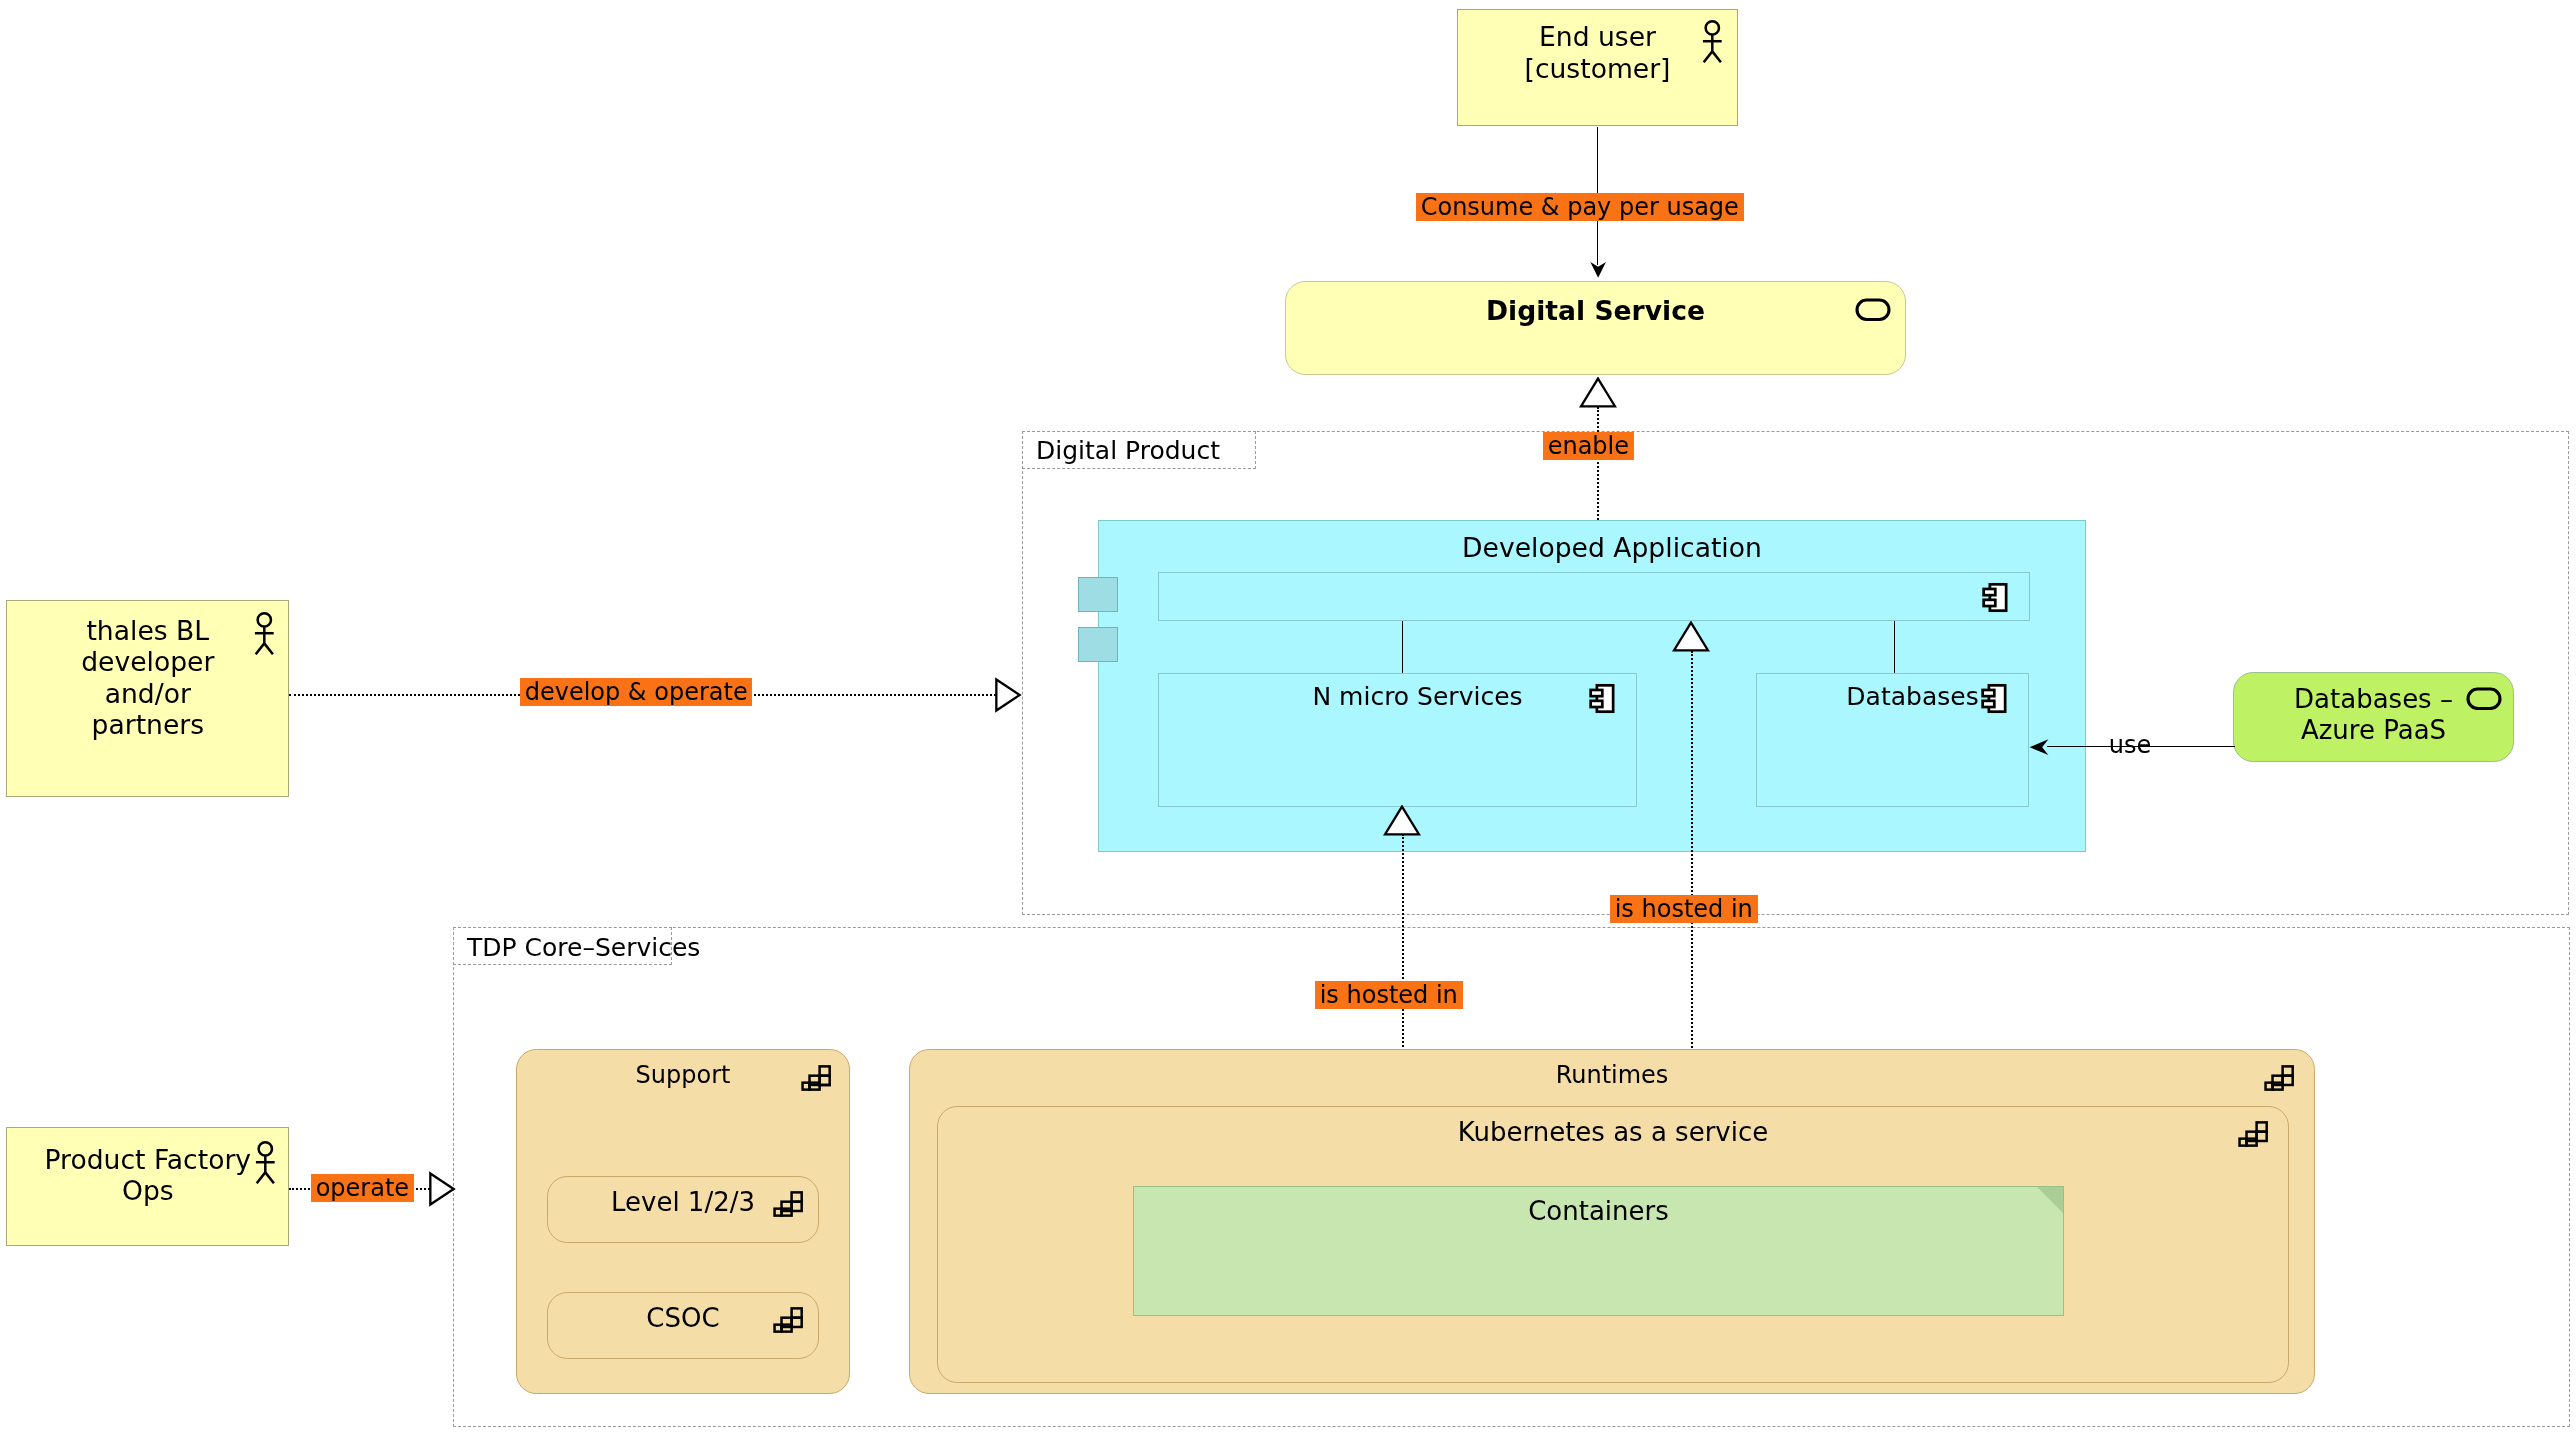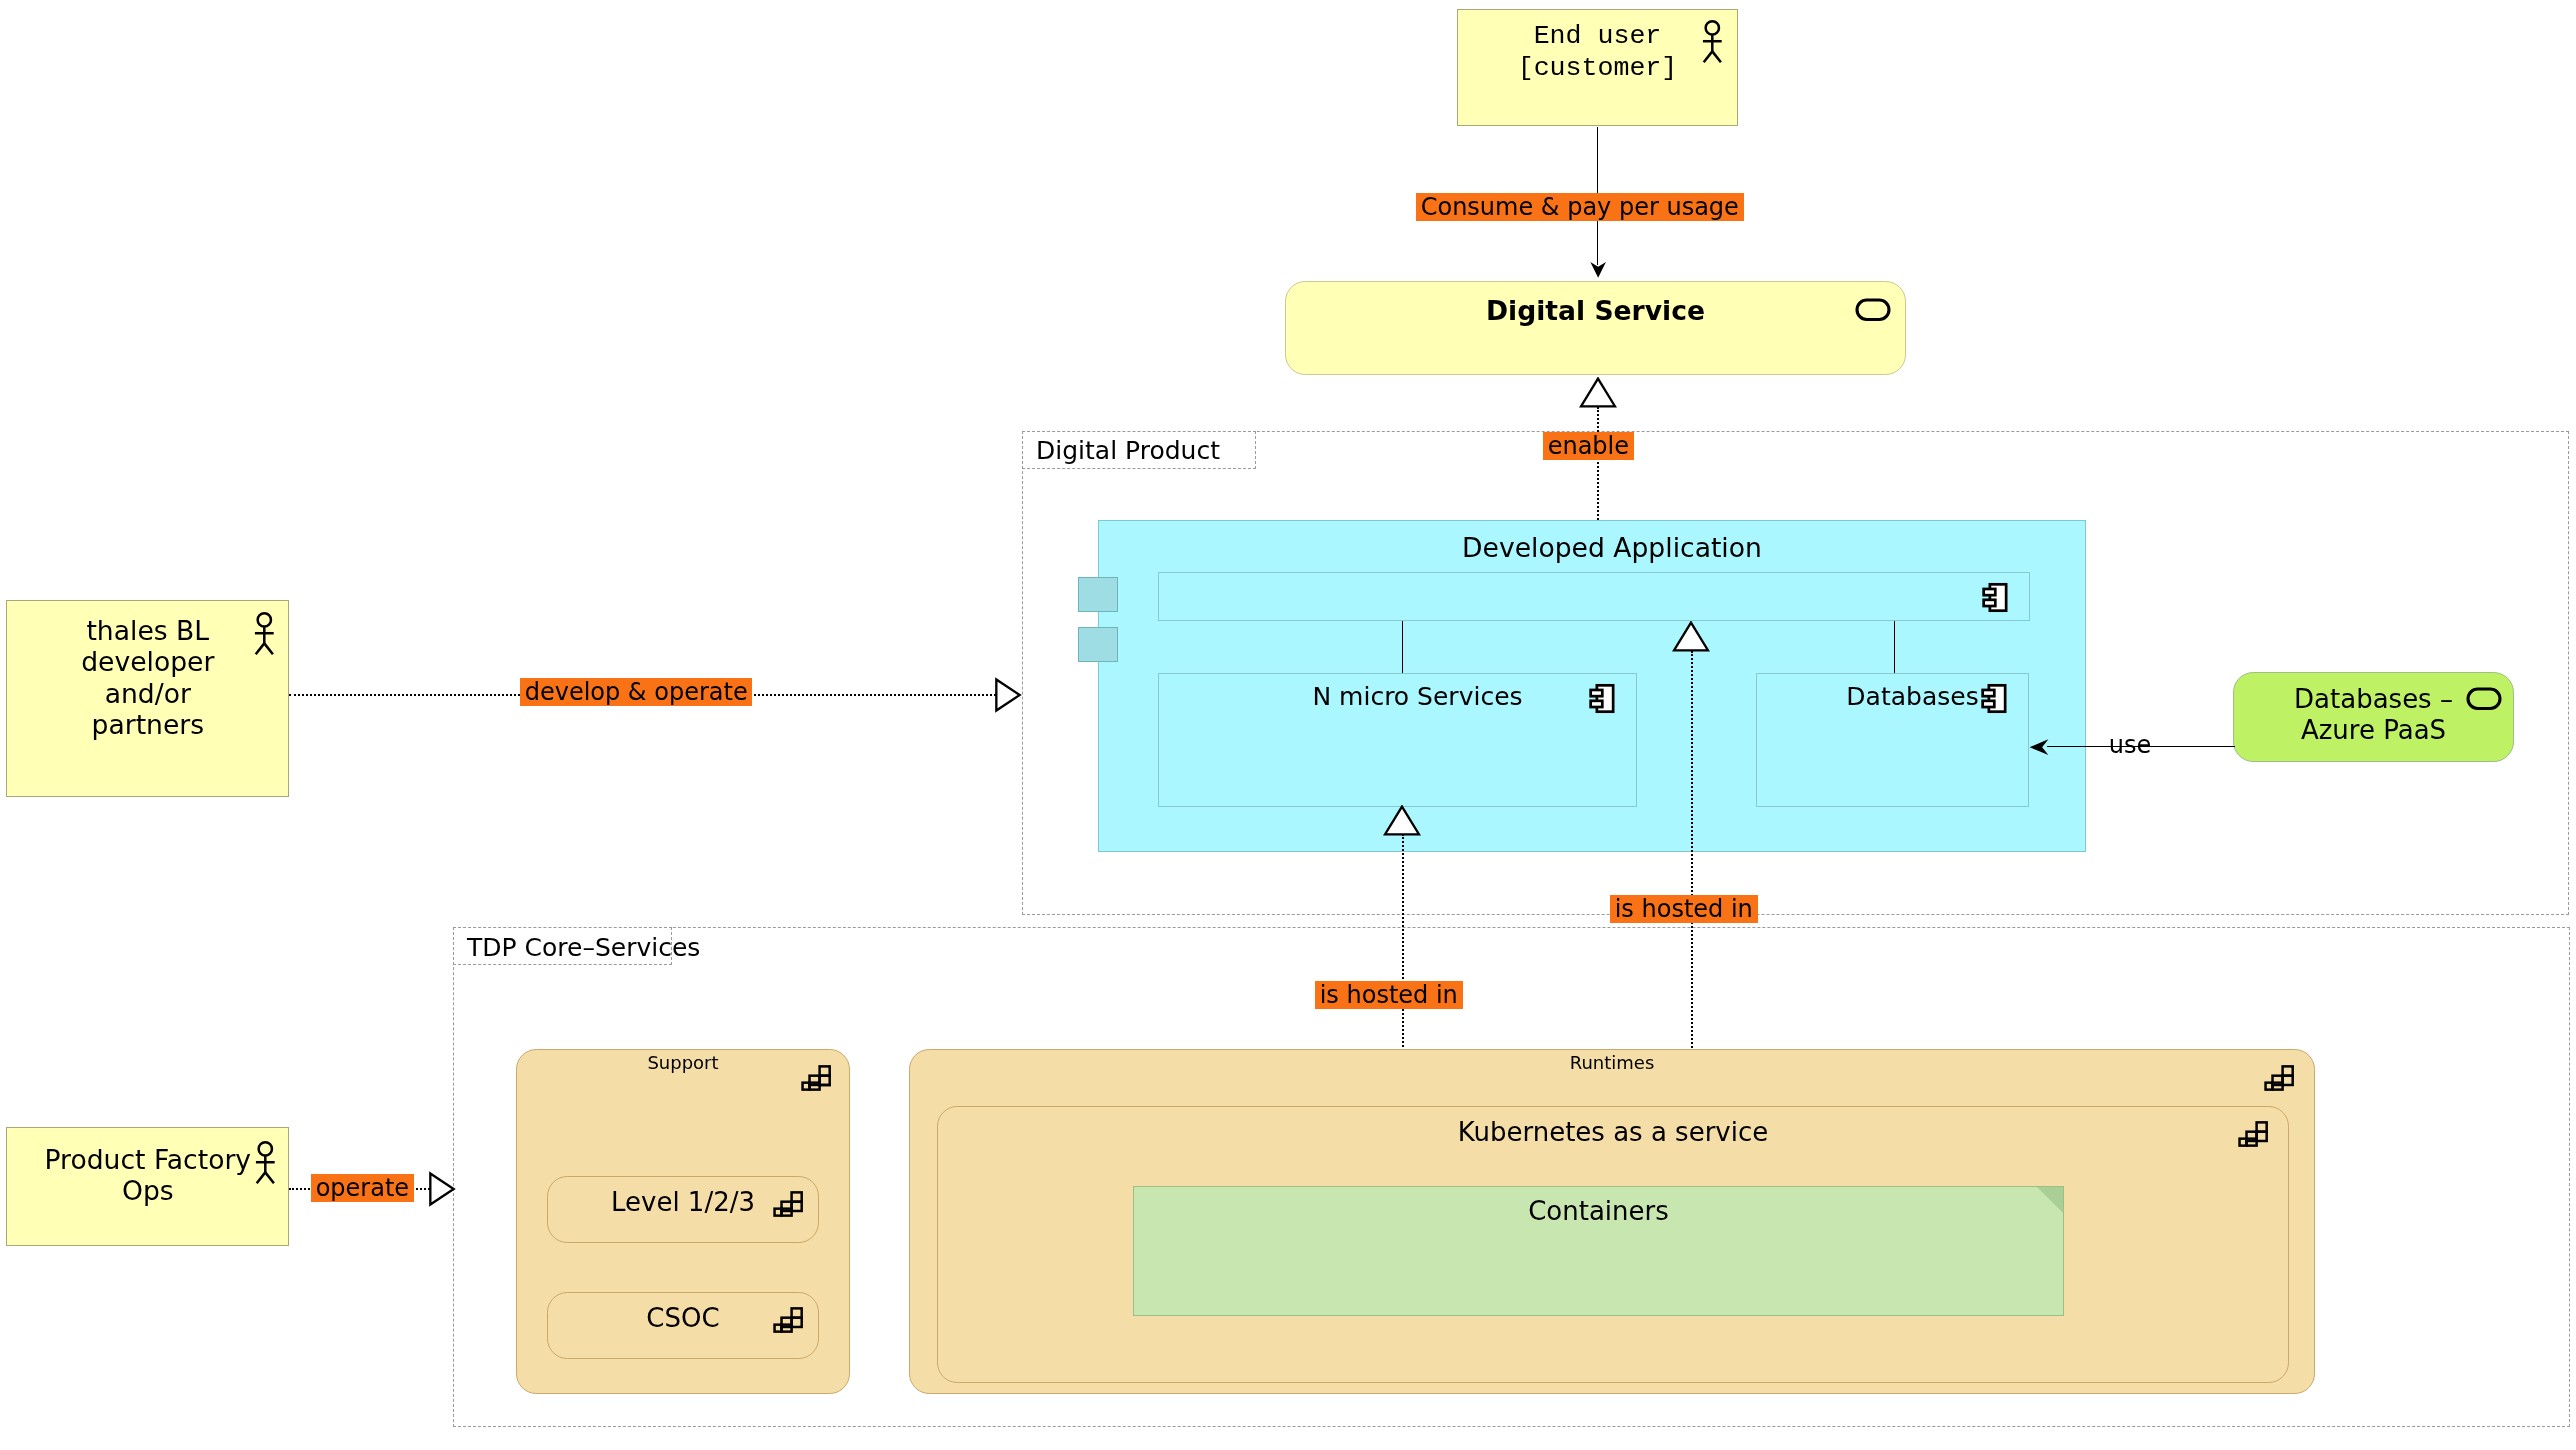--- a/index.html
+++ b/index.html
@@ -65,21 +65,21 @@
     background: #9ddde3;
     border: 0.8px solid #6fb4bb;
   }
 
   
   .node-box {
     background: #f5dda8;
     border: 0.8px solid #c9a86a;
     border-radius: 20.3px;
   }
-  .node-box .title { top: 2px; font-size: 18px; }
+  .node-box .title { top: 11px; font-size: 24px; }
 
   
   .artifact {
     background: #c8e6b0;
     border: 0.8px solid #9cbe88;
   }
   .artifact .title { top: 11px; font-size: 26.6px; }
   .fold {
     position: absolute;
     top: 0; right: 0;
@@ -131,21 +131,21 @@
 <div id="canvas">
 
   <div class="abs group" style="left:1022px; top:431px; width:1547px; height:484px;"></div>
   <div class="abs group-tab" style="left:1022px; top:431px; width:234px; height:38px; border-right:1.2px dashed #9a9a9a; background:#fff;"></div>
   <span class="group-label" style="left:1036px; top:436px;">Digital Product</span>
 
   <div class="abs group" style="left:453px; top:927px; width:2117px; height:500px;"></div>
   <div class="abs group-tab" style="left:453px; top:927px; width:219px; height:38px; border-right:1.2px dashed #9a9a9a; background:#fff;"></div>
   <span class="group-label" style="left:467px; top:933px;">TDP Core–Services</span>
 
-  <div class="abs actor" style="left:1457px; top:9.4px; width:281px; height:117px;font-family:Liberation Mono, monospace;">
+  <div class="abs actor" style="left:1457px; top:9.4px; width:281px; height:117px;">
     <div class="title">End user
 [customer]</div>
     <svg class="icon" width="26.6" height="44" viewBox="0 0 34 56" style="right:11px; top:9.4px;">
       <circle cx="17" cy="10" r="8.5" fill="none" stroke="#000" stroke-width="3.2"></circle>
       <line x1="17" y1="19" x2="17" y2="40" stroke="#000" stroke-width="3.2"></line>
       <line x1="5" y1="27" x2="29" y2="27" stroke="#000" stroke-width="3.2"></line>
       <line x1="17" y1="40" x2="6" y2="54" stroke="#000" stroke-width="3.2"></line>
       <line x1="17" y1="40" x2="28" y2="54" stroke="#000" stroke-width="3.2"></line>
     </svg>
   </div>

